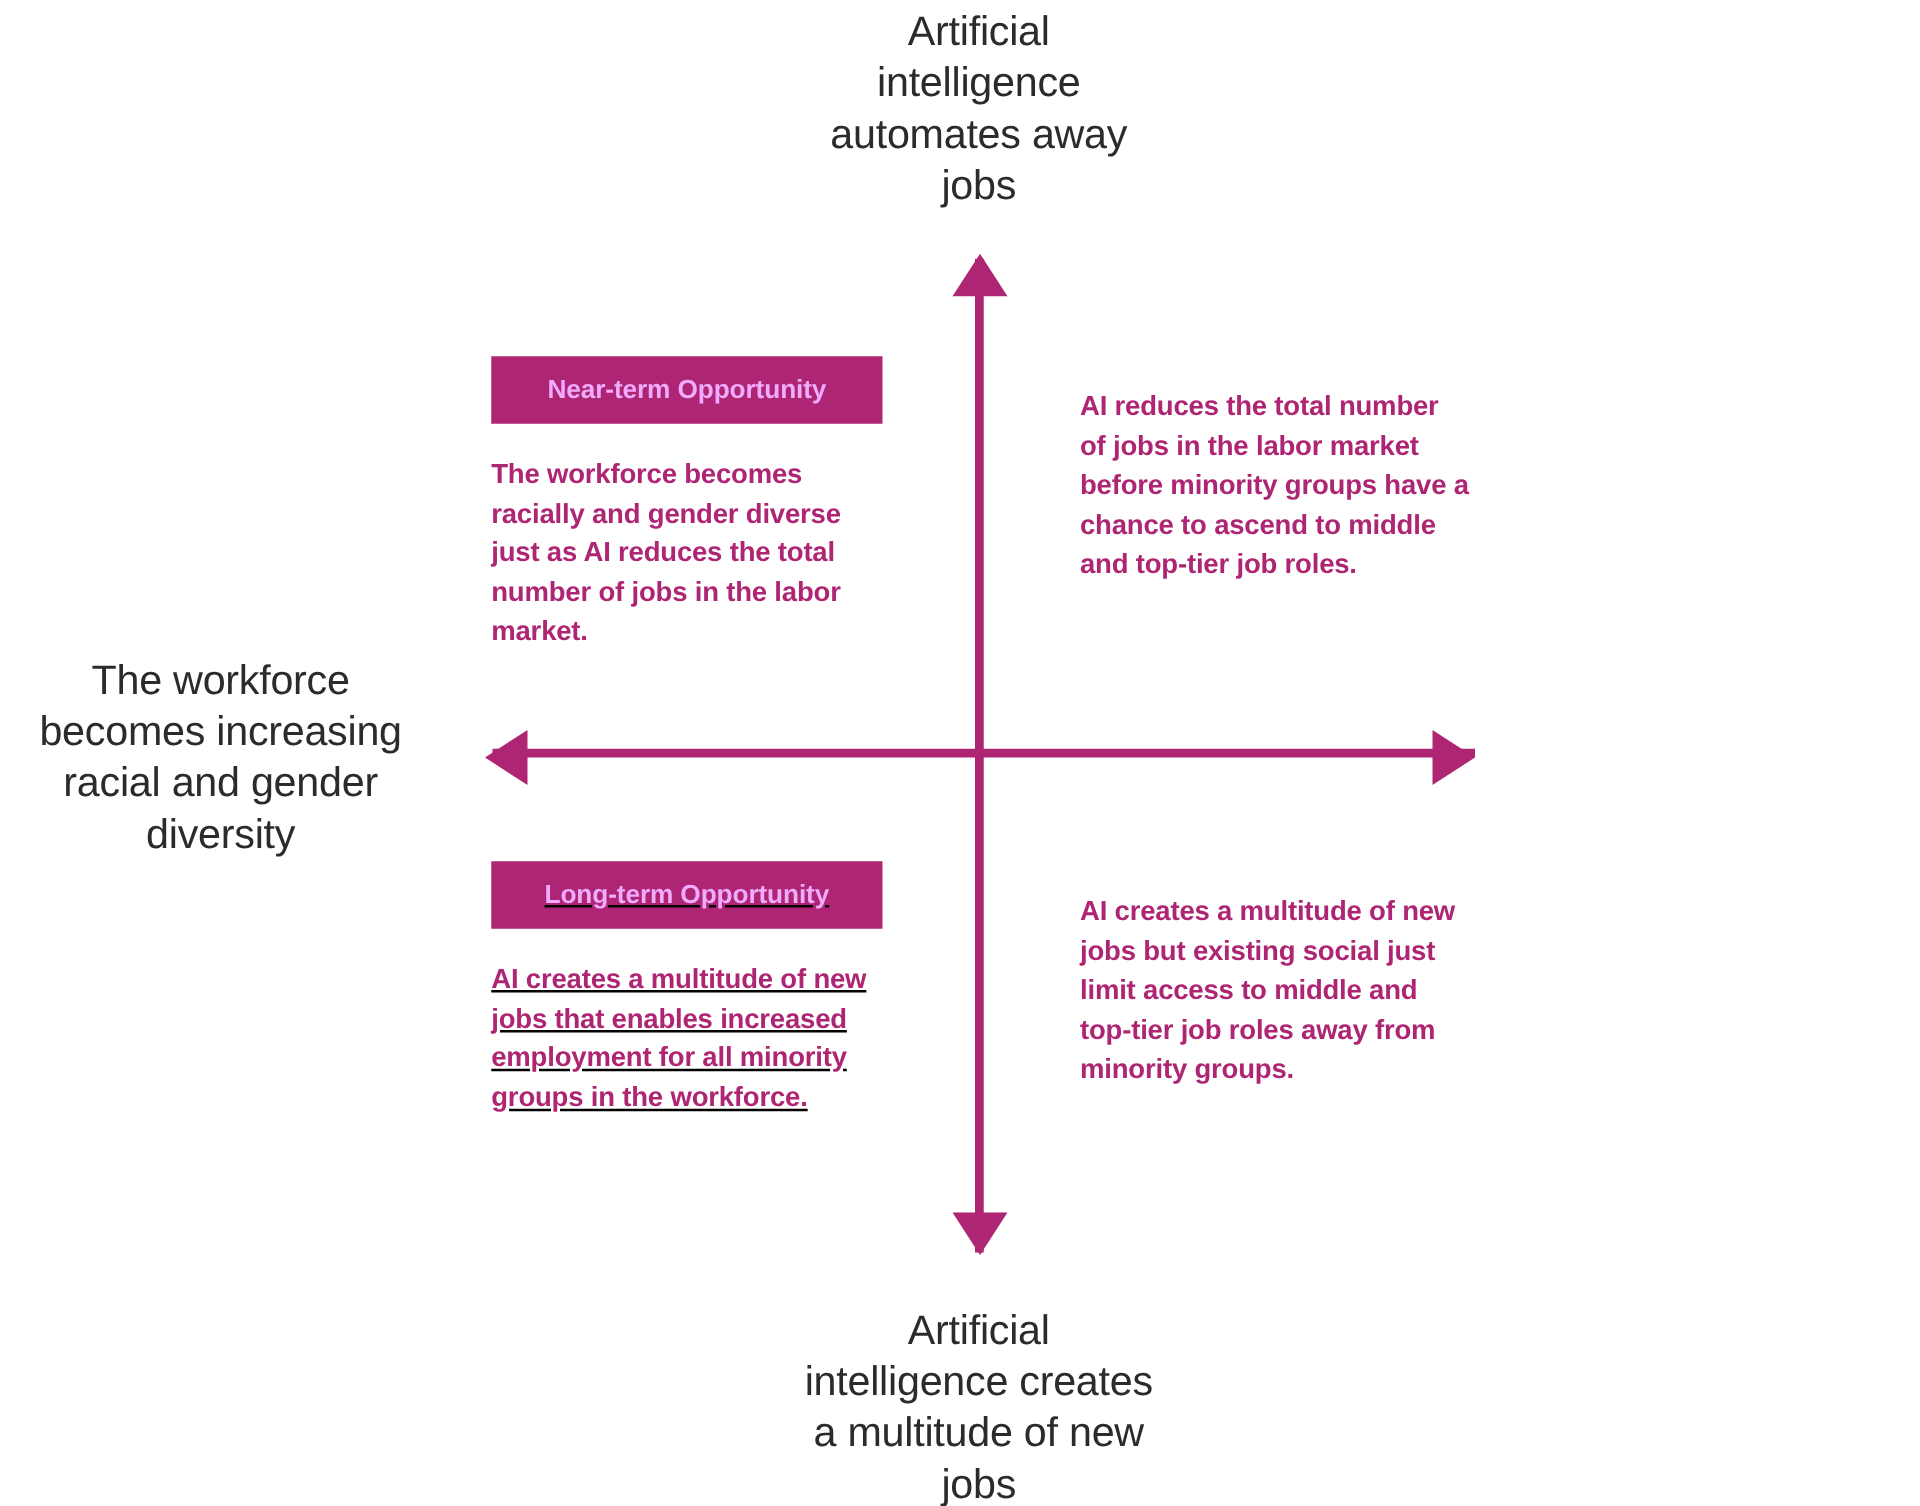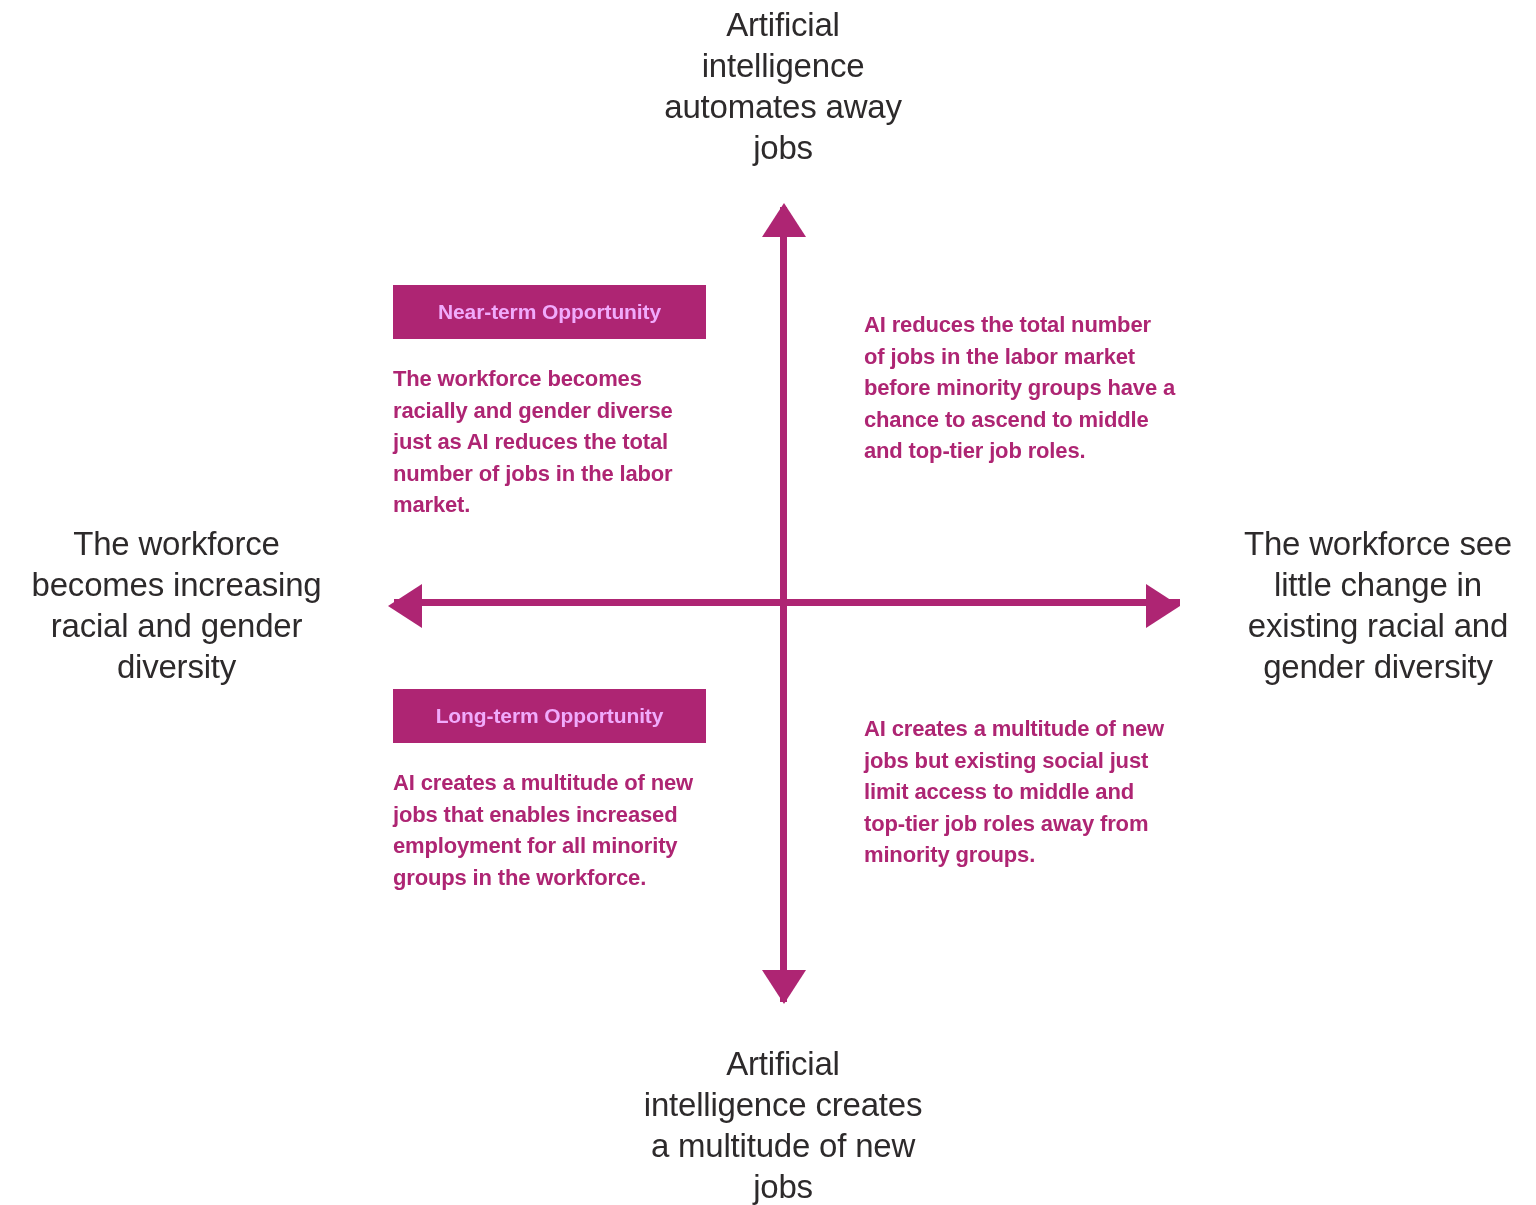--- a/index.html
+++ b/index.html
@@ -127,21 +127,21 @@
     font-family: "Liberation Sans", sans-serif;
     font-size: 22px;
     line-height: 31.5px;
     font-weight: 600;
     margin-top: 24px;
     letter-spacing: -0.15px;
   }
 
   #quad-near-term-opportunity { left: 393px; top: 285px; }
   #quad-near-term-risk        { left: 864px; top: 285px; }
-  #quad-long-term-opportunity { left: 393px; top: 689px; }
+  #quad-long-term-opportunity { left: 393px; top: 689px; text-decoration: underline; }
   #quad-long-term-risk        { left: 864px; top: 689px; }
 </style>
 </head>
 <body>
 
 <div id="canvas">
 
   <div class="axis-label" id="label-top">Artificial
 intelligence
 automates away
@@ -150,24 +150,20 @@
   <div class="axis-label" id="label-bottom">Artificial
 intelligence creates
 a multitude of new
 jobs</div>
 
   <div class="axis-label" id="label-left">The workforce
 becomes increasing
 racial and gender
 diversity</div>
 
-  <div class="axis-label" id="label-right">The workforce see
-little change in
-existing racial and
-gender diversity</div>
 
   <div id="axis-v-line"></div>
   <div id="axis-h-line"></div>
   <div class="arrowhead" id="arrow-up"></div>
   <div class="arrowhead" id="arrow-down"></div>
   <div class="arrowhead" id="arrow-left"></div>
   <div class="arrowhead" id="arrow-right"></div>
 
   <div class="quadrant" id="quad-near-term-opportunity">
     <div class="q-header">Near-term Opportunity</div>

